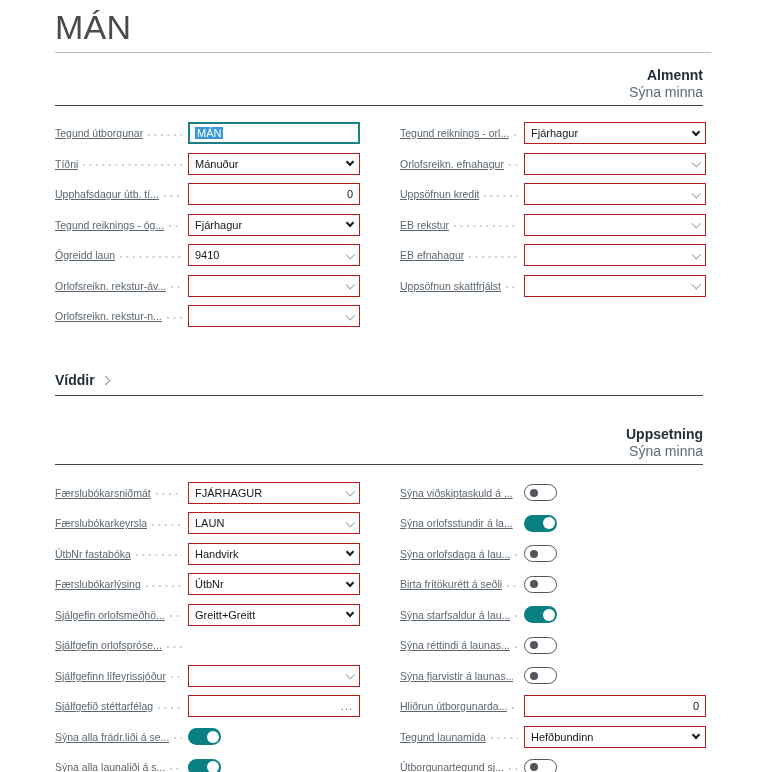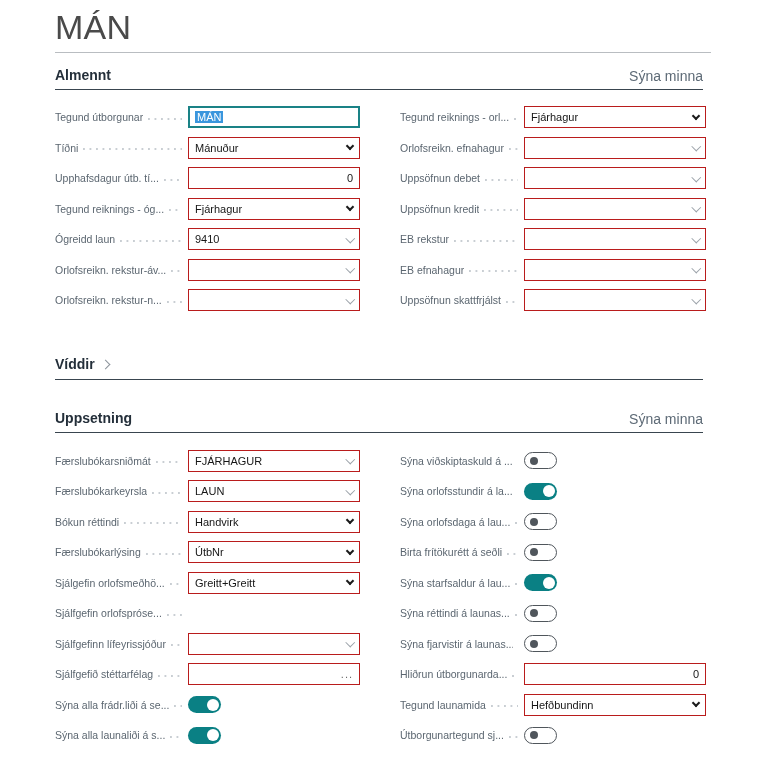--- a/index.html
+++ b/index.html
@@ -8,34 +8,34 @@
     width:767px; height:772px; overflow:hidden; background:#ffffff;
     font-family:"Liberation Sans","DejaVu Sans",sans-serif; color:#1c1c1c;
     -webkit-font-smoothing:antialiased;
   }
   .page { padding:8px 0 0 55px; }
   .page-title { font-size:34px; font-weight:300; color:#4a4a4a; line-height:38px; letter-spacing:0.3px; }
   .top-divider { width:656px; border-bottom:1px solid #b9bdc1; margin-top:6px; }
 
   .section-head {
     width:648px; display:flex; justify-content:space-between; align-items:flex-end;
-    border-bottom:1px solid #39454f; padding-bottom:5px;
+    border-bottom:1px solid #39454f; padding-bottom:5px;flex-direction:column;
   }
   .section-head.first { margin-top:14px; }
   .section-title { font-size:14px; font-weight:700; color:#242f3a; line-height:17px; }
   .link { font-size:14px; color:#5d6a76; cursor:pointer; }
 
   .cols { display:flex; gap:42px; margin-top:12px; width:648px; }
   .col { width:303px; }
   .row { height:30.5px; display:flex; align-items:center; }
 
   .label-zone { display:flex; align-items:center; flex-shrink:0; overflow:hidden; }
   .col.left  .label-zone { width:133px; }
   .col.right .label-zone { width:124px; }
-  .lbl { font-size:10.5px; color:#5b6670; white-space:nowrap; overflow:hidden; flex-shrink:1; }
+  .lbl { font-size:10.5px; color:#5b6670; white-space:nowrap; overflow:hidden; flex-shrink:1;text-decoration:underline; }
   .dots {
     flex:1; min-width:0; height:3px; margin:4px 6px 0 5px;
     background-image:radial-gradient(circle at 1px 1px, #c9ced3 0.9px, transparent 1.2px);
     background-size:6.5px 3px; background-repeat:repeat-x;
   }
 
   .ctl {
     height:22px; border:1px solid #b91c1c; background:#fff;
     display:flex; align-items:center; padding:0 6px;
     font-size:11px; color:#161616; flex-shrink:0;
@@ -188,32 +188,20 @@
             <span class="dots"></span>
           </span>
         <div class="ctl">
             <span class="val"></span>
             <span class="chev light">
               <i></i>
             </span>
           </div>
       </div>
 
-      <div class="row">
-        <span class="label-zone">
-            <span class="lbl">Uppsöfnun debet</span>
-            <span class="dots"></span>
-          </span>
-        <div class="ctl">
-            <span class="val"></span>
-            <span class="chev light">
-              <i></i>
-            </span>
-          </div>
-      </div>
 
       <div class="row">
         <span class="label-zone">
             <span class="lbl">Uppsöfnun kredit</span>
             <span class="dots"></span>
           </span>
         <div class="ctl">
             <span class="val"></span>
             <span class="chev light">
               <i></i>
@@ -297,21 +285,21 @@
         <div class="ctl">
             <span class="val">LAUN</span>
             <span class="chev light">
               <i></i>
             </span>
           </div>
       </div>
 
       <div class="row">
         <span class="label-zone">
-            <span class="lbl">Bókun réttindi</span>
+            <span class="lbl">ÚtbNr fastabóka</span>
             <span class="dots"></span>
           </span>
         <div class="ctl">
             <span class="val">Handvirk</span>
             <span class="chev">
               <i></i>
             </span>
           </div>
       </div>
 

